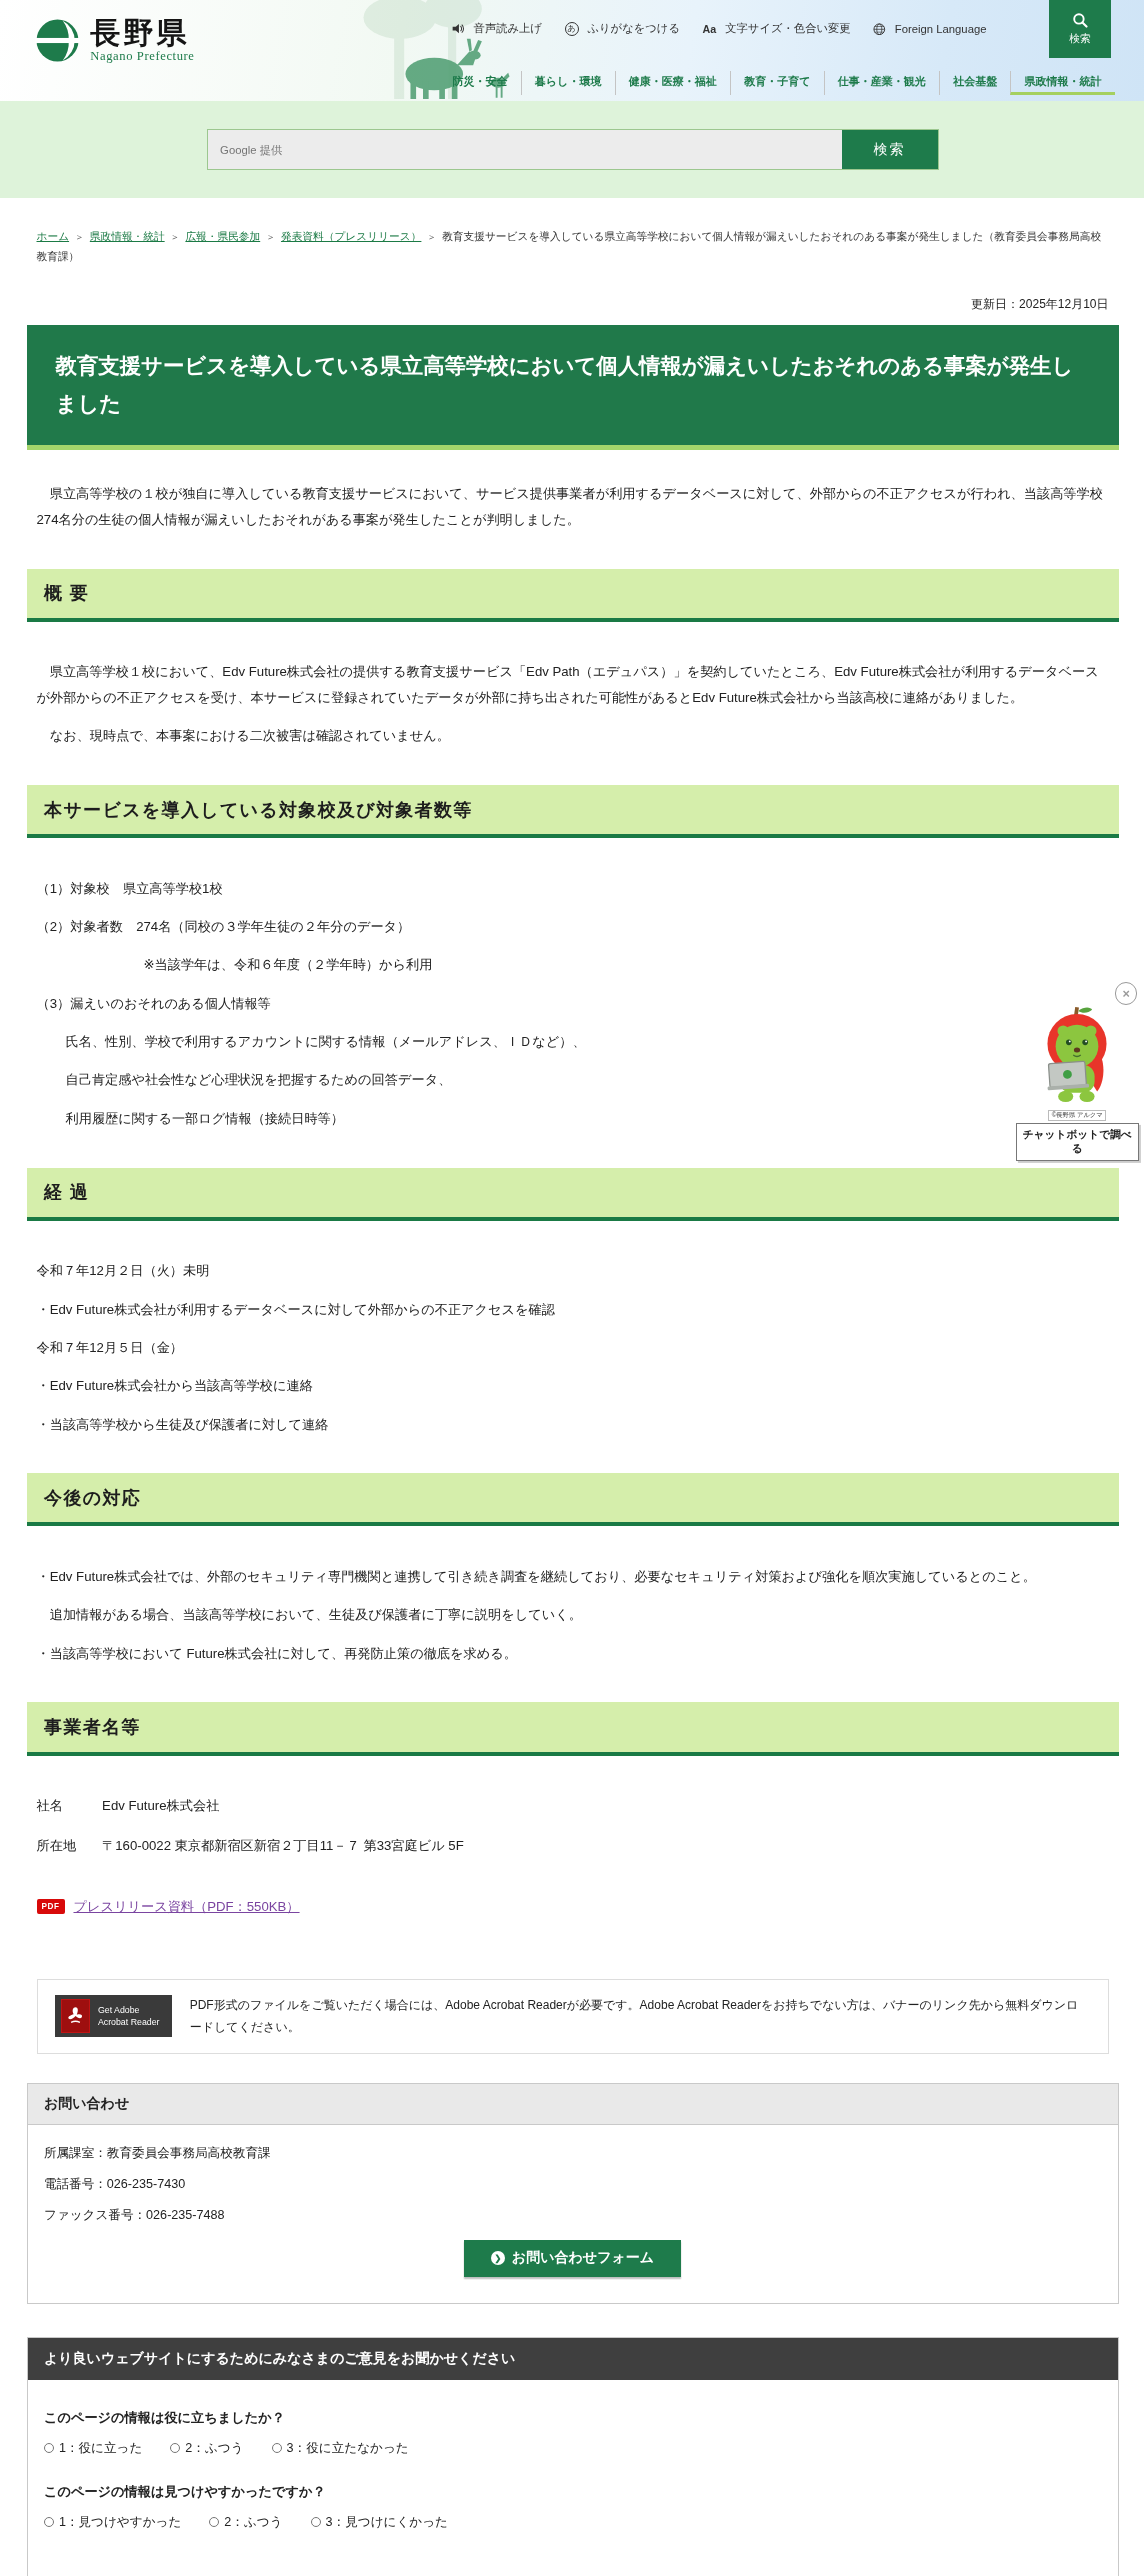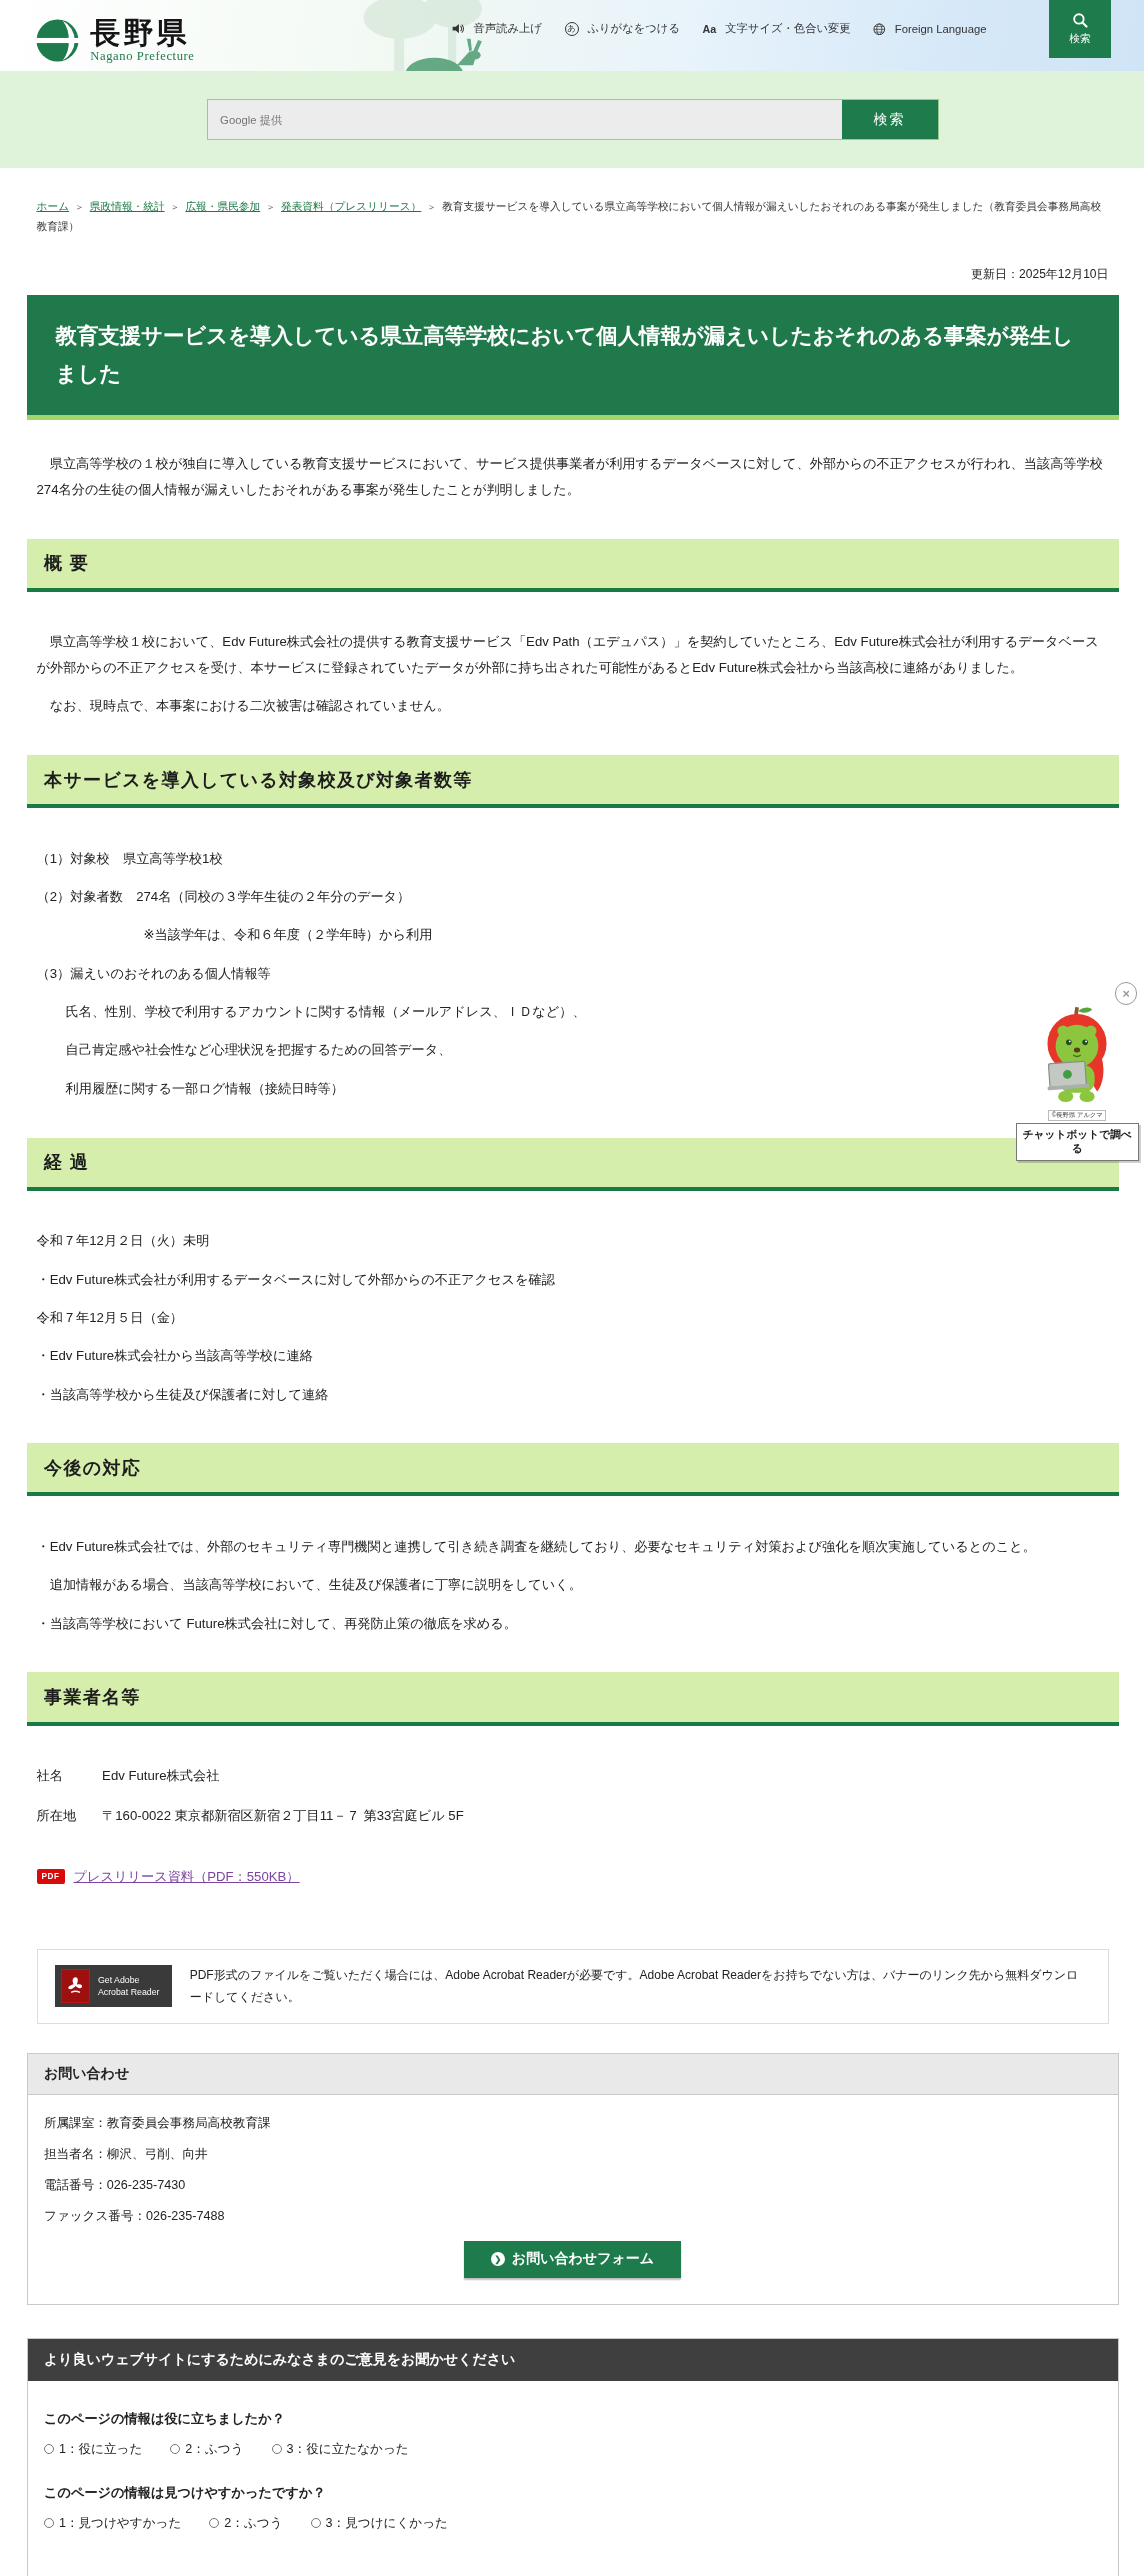--- a/index.html
+++ b/index.html
@@ -2,21 +2,21 @@
 <html lang="ja" style="font-size:10px"><head>
 <meta charset="utf-8">
 <title>長野県</title>
 <style>
   * { box-sizing: border-box; }
   html,body { margin:0; padding:0; background:#fff; }
   body { width:1145px; font-family:"Liberation Sans","DejaVu Sans",sans-serif; color:#222; position:relative; }
   a { text-decoration:underline; }
 
   
-  .site-header { height:71px; position:relative;
+  .site-header { height:101px; position:relative;
     background:linear-gradient(100deg,#ffffff 0%,#f2f9f3 35%,#e8f3fb 60%,#d7e9f8 82%,#cfe4f6 100%); overflow:hidden; }
   .header-deco { position:absolute; left:340px; top:0; opacity:.8; }
   .header-inner { width:1092px; margin:0 auto; position:relative; height:99px; }
 
   .logo { position:absolute; left:8.8px; top:16.4px; display:flex; align-items:center; gap:10px; cursor:pointer; }
   .logo-jp { font-family:"Liberation Serif","DejaVu Serif",serif; font-size:30px; font-weight:bold; color:#151515; letter-spacing:3.1px; line-height:1.1; }
   .logo-en { font-family:"Liberation Serif","DejaVu Serif",serif; font-size:12.6px; color:#1e7b4b; letter-spacing:0.6px; }
 
   .utility { position:absolute; right:132px; top:21.4px; display:flex; gap:22.6px; align-items:center; font-size:11.3px; color:#333; white-space:nowrap; }
   .utility-item { display:flex; align-items:center; gap:9px; cursor:pointer; }
@@ -259,21 +259,20 @@
         <div>Acrobat Reader</div>
       </div>
     </div>
     <p style="margin:0">PDF形式のファイルをご覧いただく場合には、Adobe Acrobat Readerが必要です。Adobe Acrobat Readerをお持ちでない方は、バナーのリンク先から無料ダウンロードしてください。</p>
   </div>
 
   <section class="contact-box">
     <div class="contact-head">お問い合わせ</div>
     <div class="contact-body">
       <p class="contact-line">所属課室：教育委員会事務局高校教育課</p>
-      <p class="contact-line">担当者名：柳沢、弓削、向井</p>
       <p class="contact-line">電話番号：026-235-7430</p>
       <p class="contact-line">ファックス番号：026-235-7488</p>
       <button class="btn-green">
         <span class="circ">❯</span>
         <span>お問い合わせフォーム</span>
       </button>
     </div>
   </section>
 
   <section class="feedback-box">

